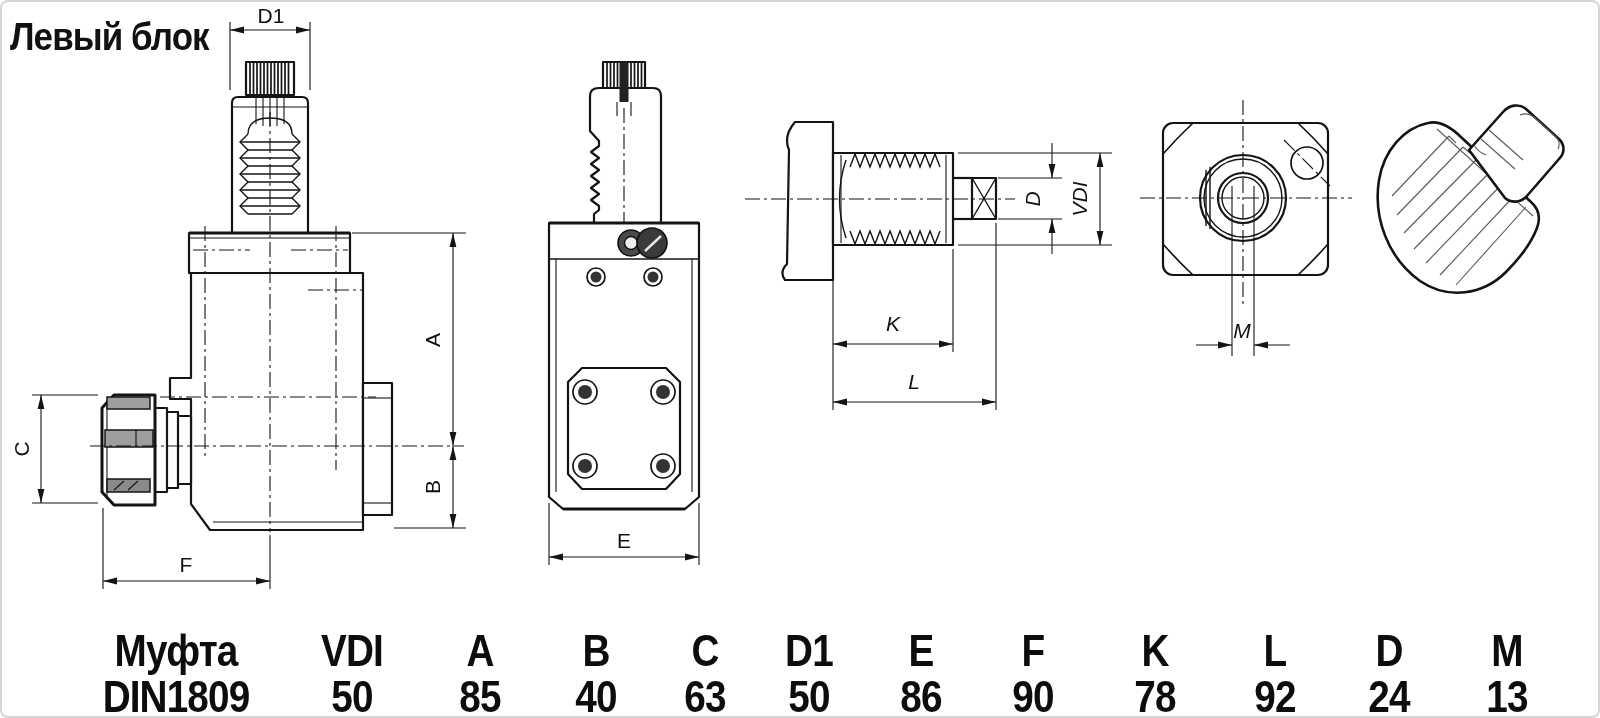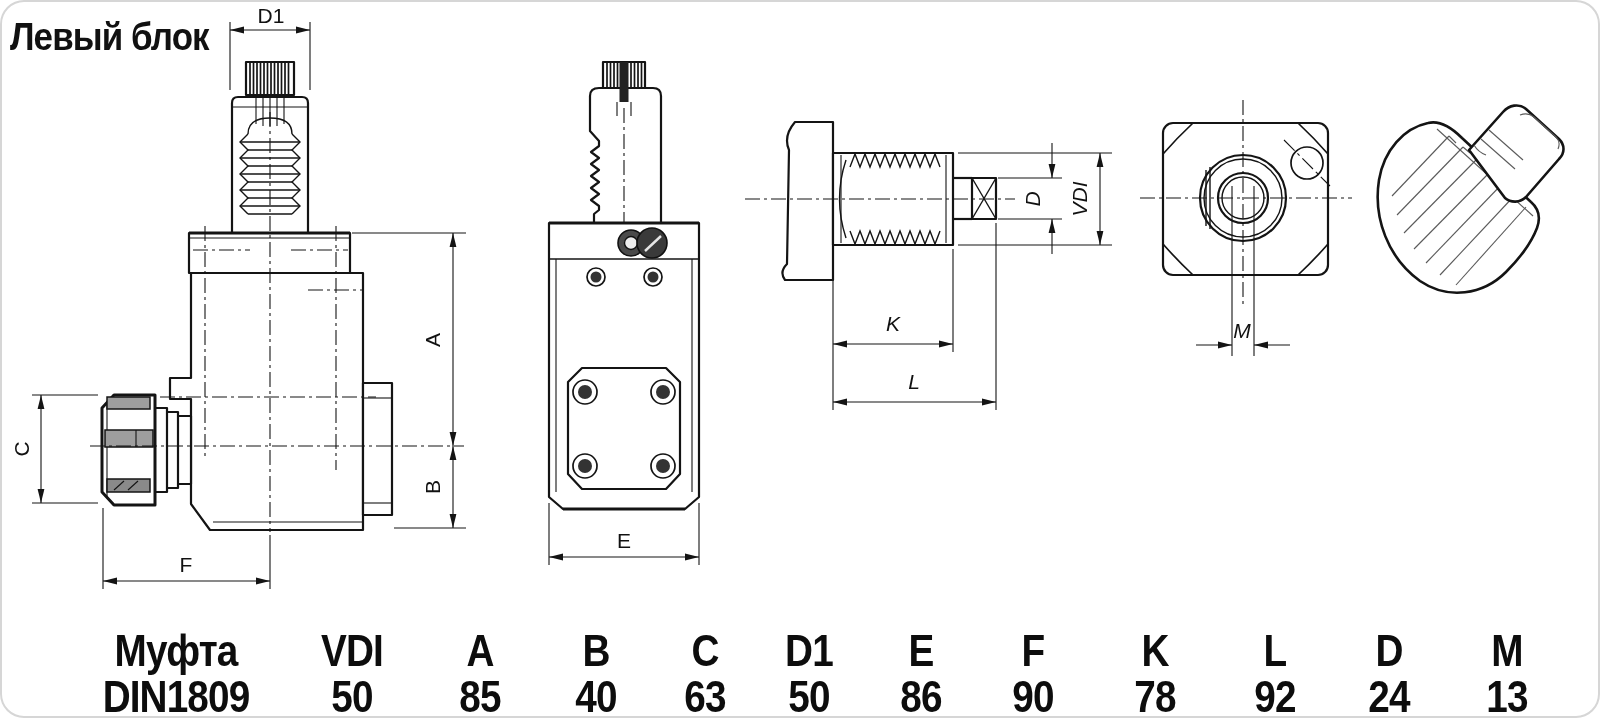--- a/index.html
+++ b/index.html
@@ -1,19 +1,19 @@
 <!DOCTYPE html>
 <html><head>
 <meta charset="utf-8">
 <style>
   html,body{margin:0;padding:0;background:#fff;}
   #stage{
     position:relative;width:1600px;height:718px;background:#fff;overflow:hidden;
     font-family:"Liberation Sans",sans-serif;
-    border-radius:24px;box-shadow:inset 0 0 0 2px #d6d6d6;text-align:center;
+    border-radius:8px;box-shadow:inset 0 0 0 2px #d6d6d6;text-align:center;
   }
   #page-title{
     position:absolute;left:10px;top:16px;font-size:38px;font-weight:bold;color:#111;
     transform:scaleX(0.92);transform-origin:left top;letter-spacing:-1px;white-space:nowrap;
   }
   svg{position:absolute;left:0;top:0;}
   .ol{fill:#fff;stroke:#141414;stroke-width:2.2;stroke-linejoin:round;}
   .ol3{fill:#fff;stroke:#141414;stroke-width:3;stroke-linejoin:round;}
   .hv{fill:none;stroke:#141414;stroke-width:3;}
   .thin{fill:none;stroke:#141414;stroke-width:1.1;}

